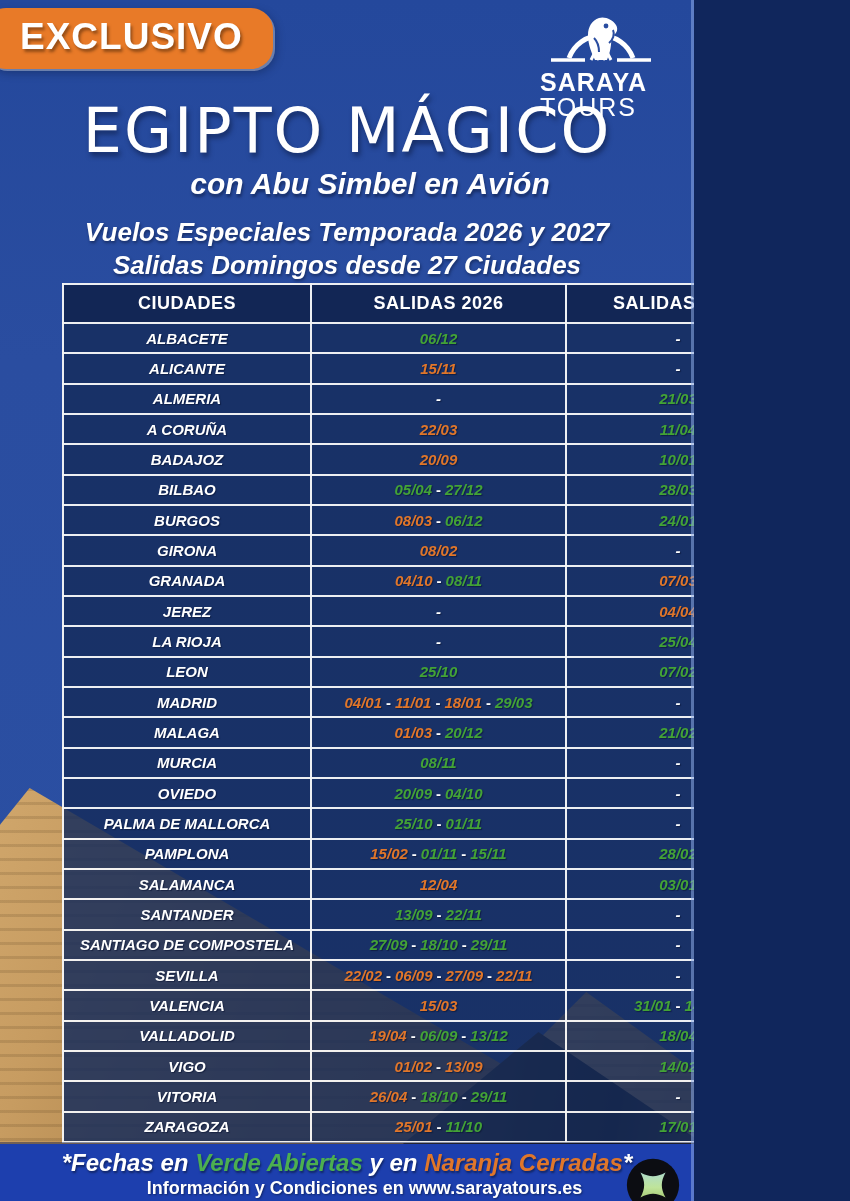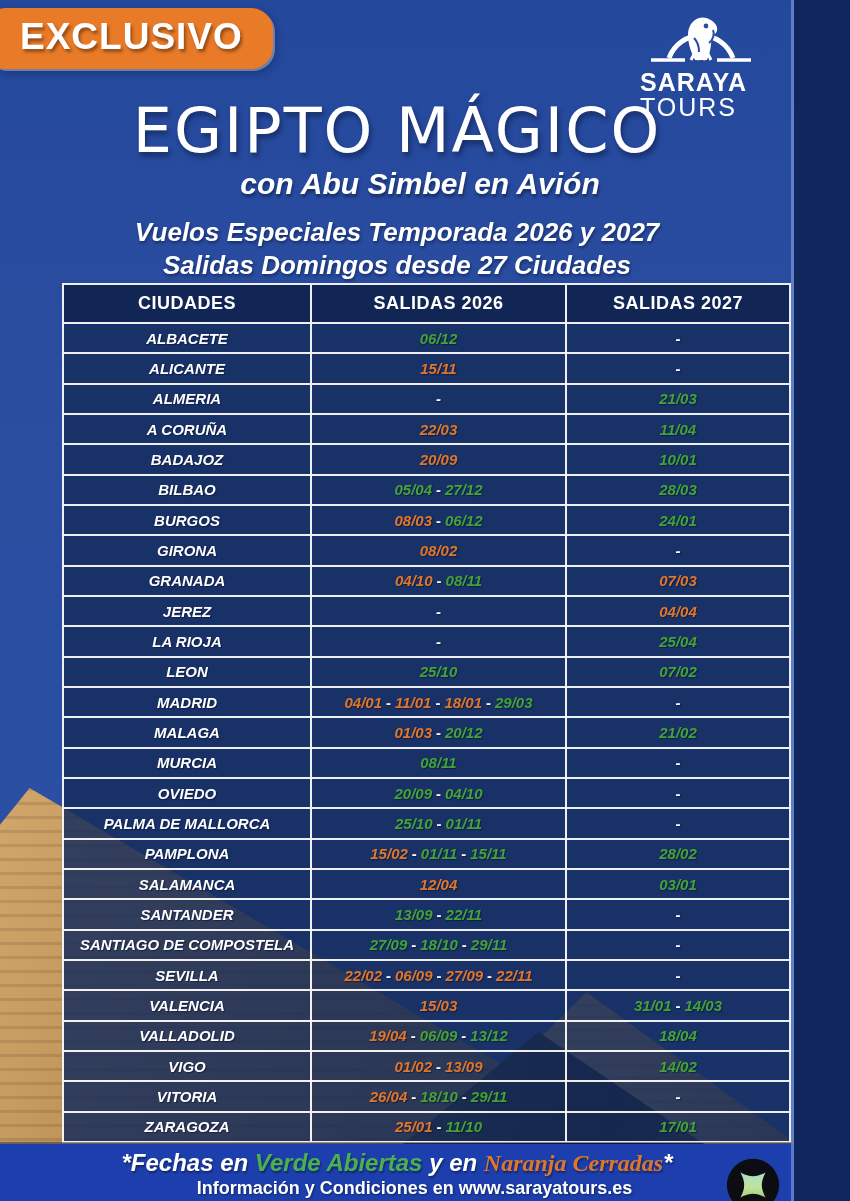--- a/index.html
+++ b/index.html
@@ -1,18 +1,18 @@
 <!DOCTYPE html>
 <html><head>
 <meta charset="utf-8">
 <style>
   html,body{margin:0;padding:0;background:#10265c;}
   .poster{
     position:relative;
-    width:794px;height:1201px;
+    width:694px;height:1201px;
     overflow:hidden;
     font-family:"Liberation Sans",sans-serif;
     background:linear-gradient(180deg,#24489c 0%,#2a4da0 30%,#2b50a3 100%);
   }
   .poster::after{
     content:"";position:absolute;top:0;right:0;width:3px;height:100%;
     background:rgba(140,170,230,.55);pointer-events:none;z-index:9;
   }
 
   
@@ -101,21 +101,21 @@
   
   .footer{
     position:absolute;left:0;bottom:0;width:100%;height:57px;z-index:5;
     background:var(--footer-bg,#1d3fae);
     box-shadow:0 -2px 0 rgba(10,25,70,.45);
     text-align:center;color:#fff;
   }
   .legend-line{margin:5px 0 0 0;font-style:italic;font-weight:bold;font-size:24px;white-space:pre;
     text-shadow:1px 2px 2px rgba(8,18,48,.55);}
   .legend-open{color:var(--open-legend,#4caf50);}
-  .legend-closed{color:var(--closed-color,#e8832e);font-family:Liberation Serif, serif;}
+  .legend-closed{color:var(--closed-color,#e8832e);}
   .info-line{margin:1px 0 0 0;font-weight:bold;font-size:18px;white-space:pre;
     text-shadow:1px 1px 2px rgba(8,18,48,.55);padding-left:35px;}
   .sparkle{position:absolute;right:13px;bottom:-12px;width:56px;height:56px;}
 </style>
 </head>
 <body>
 
 <div class="poster" style="--accent: #e87a28; --open-color: #43a336; --open-legend: #4caf50; --closed-color: #e0762a; --header-bg: rgba(18,36,82,0.96); --row-bg: rgba(22,44,92,0.84); --footer-bg: #1d3fae;">
 
   <div class="pyramids">

